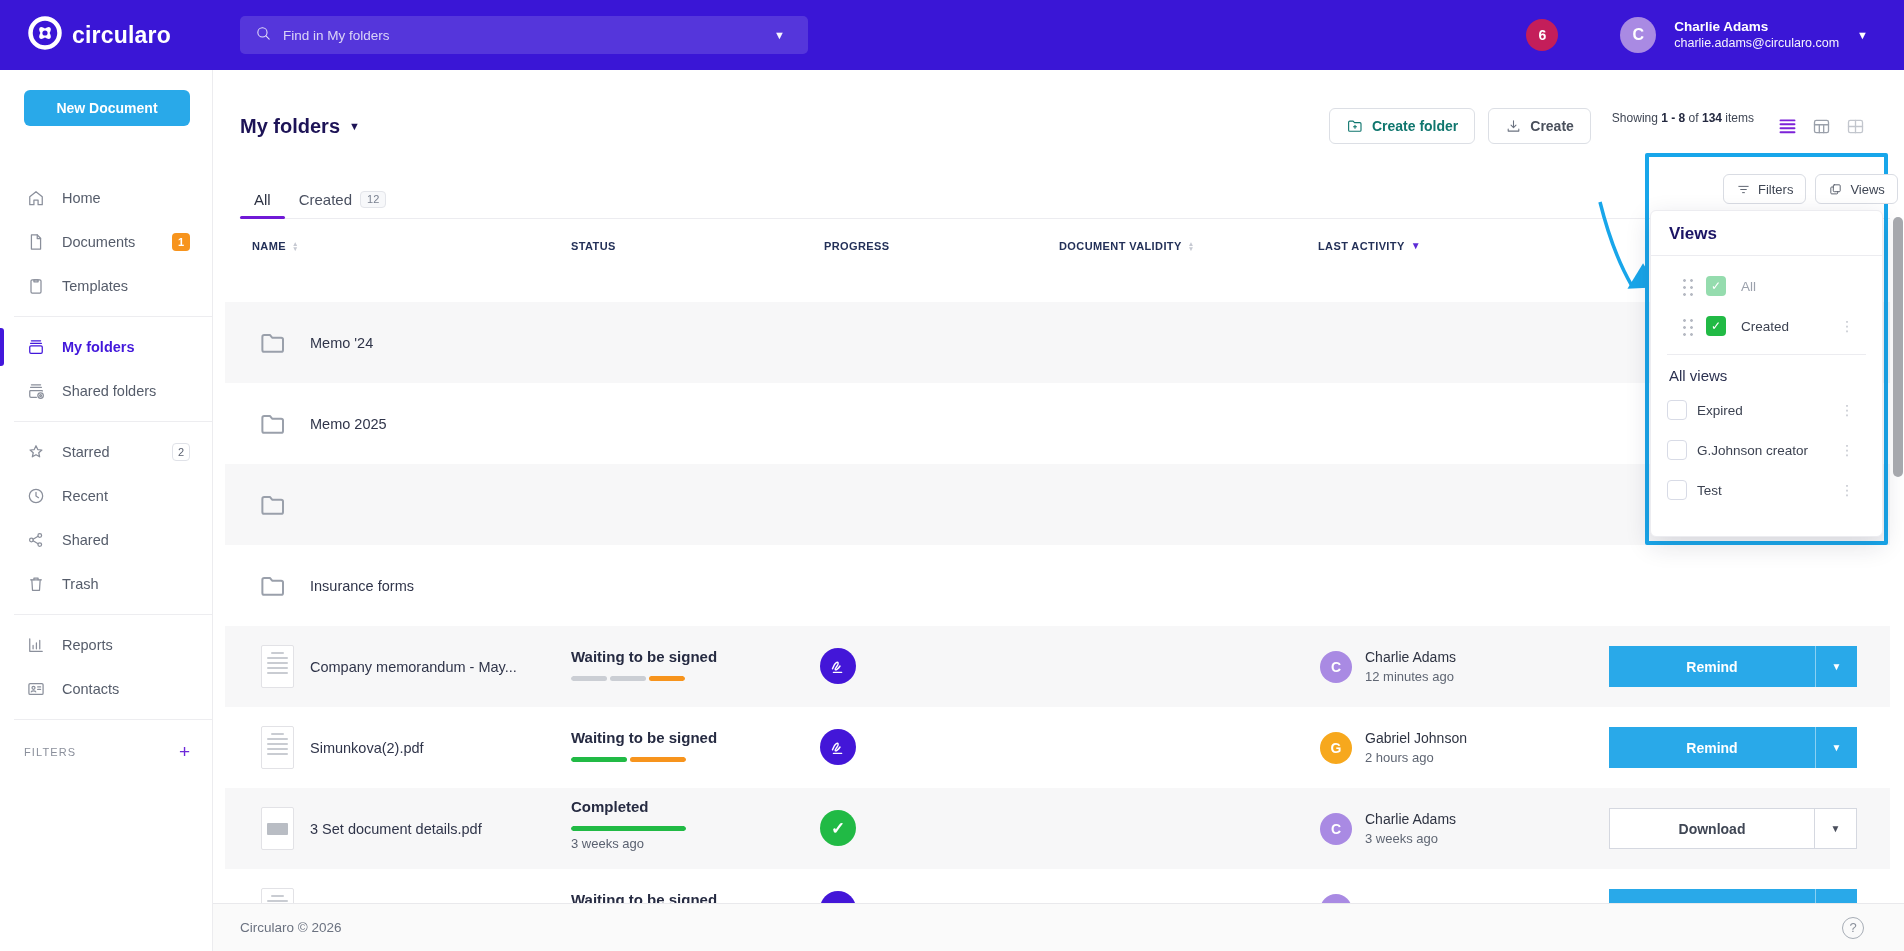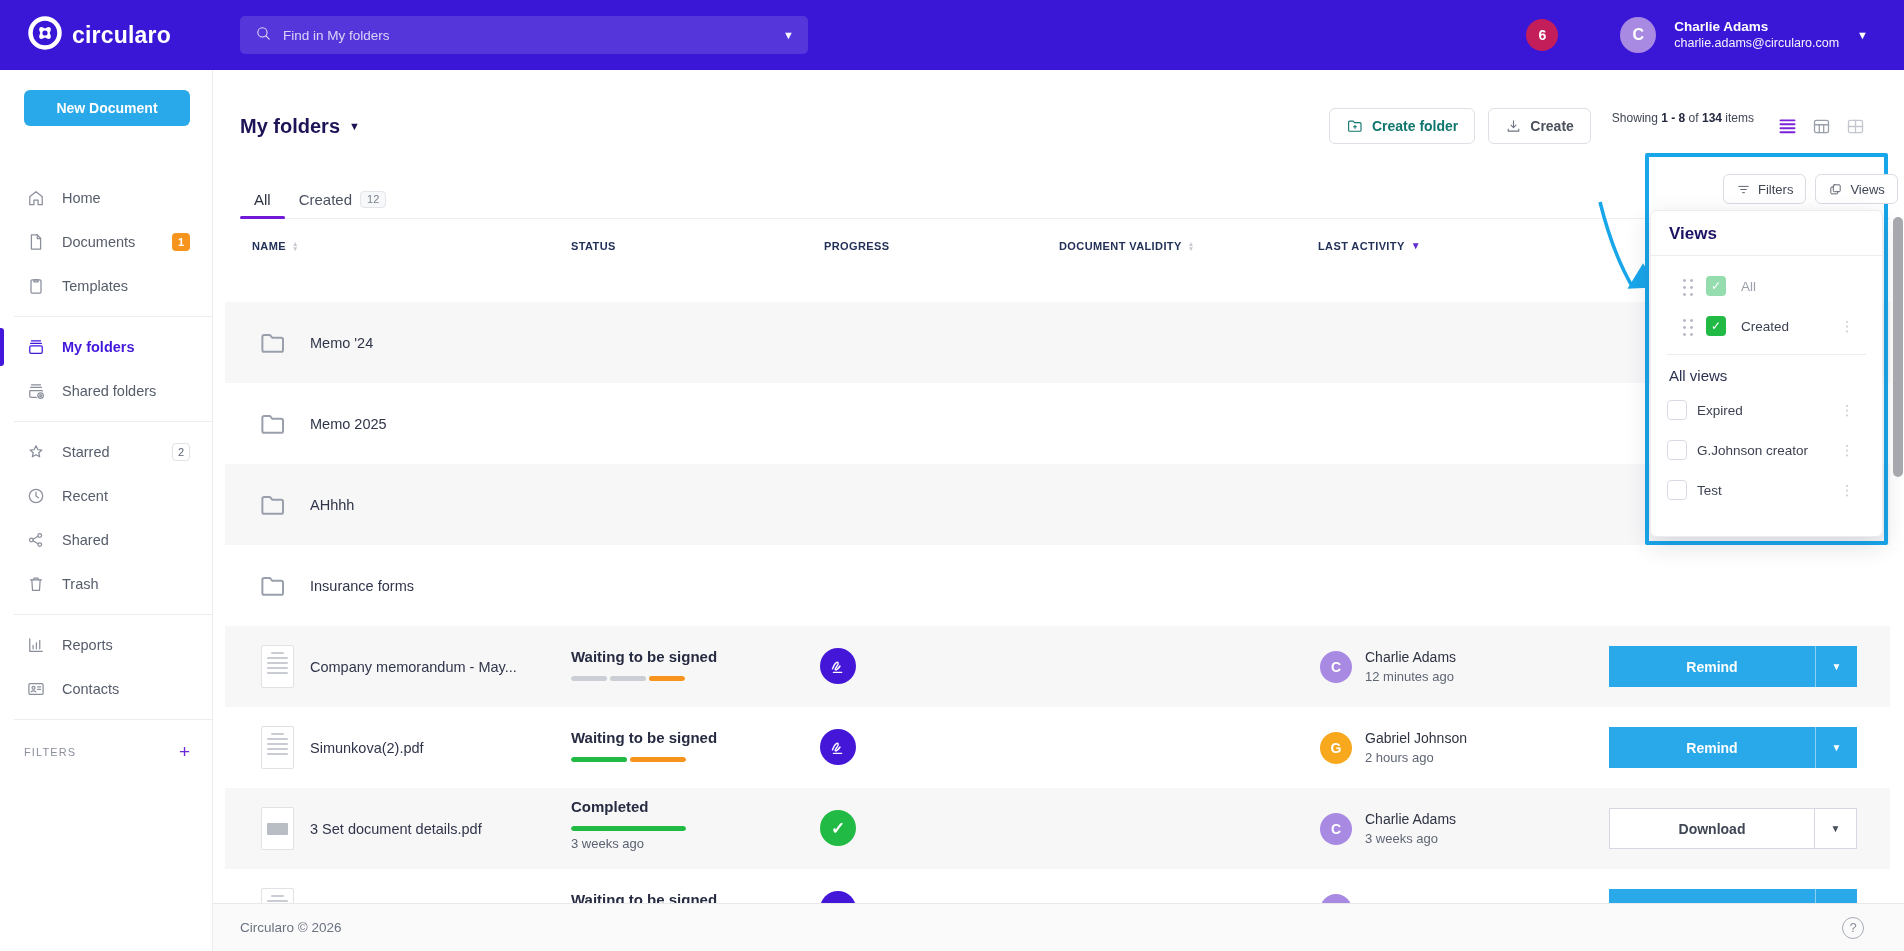--- a/index.html
+++ b/index.html
@@ -4,21 +4,21 @@
 <style>
   * { margin:0; padding:0; box-sizing:border-box; }
   html,body { width:1904px; height:951px; }
   body { font-family:"Liberation Sans", sans-serif; background:#fff; color:#3a4050; overflow:hidden; }
   .page { position:relative; width:1904px; height:951px; overflow:hidden; background:#fff; }
 
   
   .topbar { position:absolute; left:0; top:0; width:1904px; height:70px; background:#3a16d6; z-index:30; }
   .brand { position:absolute; left:28px; top:0; height:70px; display:flex; align-items:center; gap:10px; cursor:pointer; }
   .brand-name { color:#fff; font-size:23px; font-weight:700; letter-spacing:.2px; }
-  .searchbar { position:absolute; left:240px; top:16px; width:568px; height:38px; background:rgba(255,255,255,.14); border-radius:5px; display:flex; align-items:center; padding:0 14px 0 15px; cursor:text; }
+  .searchbar { position:absolute; left:240px; top:16px; width:568px; height:38px; background:rgba(255,255,255,.14); border-radius:5px; display:flex; align-items:center; padding:0 23px 0 15px; cursor:text; }
   .searchbar .ph { color:rgba(255,255,255,.78); font-size:13.5px; margin-left:11px; }
   .search-caret { margin-left:auto; color:#fff; font-size:11px; opacity:.95; cursor:pointer; }
   .topbar-right { position:absolute; right:36px; top:0; height:70px; display:flex; align-items:center; gap:18px; }
   .notif { width:32px; height:32px; border-radius:50%; background:#c41e5a; color:#fff; font-size:14px; font-weight:700; display:flex; align-items:center; justify-content:center; cursor:pointer; margin-right:44px; }
   .tb-avatar { width:36px; height:36px; border-radius:50%; background:#a98ae3; color:#fff; font-size:16px; font-weight:700; display:flex; align-items:center; justify-content:center; cursor:pointer; }
   .user-meta { color:#fff; line-height:1.25; }
   .user-meta .nm { font-size:13.5px; font-weight:600; }
   .user-meta .em { font-size:12.5px; font-weight:400; opacity:.95; }
   .tb-caret { color:#fff; font-size:11px; cursor:pointer; }
 
@@ -357,21 +357,20 @@
       <svg class="st" viewBox="0 0 24 24" style="stroke-width:1.6">
               <path d="M3.5 7A1.5 1.5 0 0 1 5 5.5h4.5l1.8 2.2h7.2A1.5 1.5 0 0 1 20 9.2v8.3a1.5 1.5 0 0 1-1.5 1.5H5a1.5 1.5 0 0 1-1.5-1.5z"></path>
             </svg></span>
           <span class="row-name">Memo 2025</span>
         </div>
         <div class="row alt">
           <span class="folder-ico">
       <svg class="st" viewBox="0 0 24 24" style="stroke-width:1.6">
               <path d="M3.5 7A1.5 1.5 0 0 1 5 5.5h4.5l1.8 2.2h7.2A1.5 1.5 0 0 1 20 9.2v8.3a1.5 1.5 0 0 1-1.5 1.5H5a1.5 1.5 0 0 1-1.5-1.5z"></path>
             </svg></span>
-          <span class="row-name">AHhhh</span>
         </div>
         <div class="row">
           <span class="folder-ico">
       <svg class="st" viewBox="0 0 24 24" style="stroke-width:1.6">
               <path d="M3.5 7A1.5 1.5 0 0 1 5 5.5h4.5l1.8 2.2h7.2A1.5 1.5 0 0 1 20 9.2v8.3a1.5 1.5 0 0 1-1.5 1.5H5a1.5 1.5 0 0 1-1.5-1.5z"></path>
             </svg></span>
           <span class="row-name">Insurance forms</span>
         </div>
         <div class="row alt">
           <span class="thumb ">

